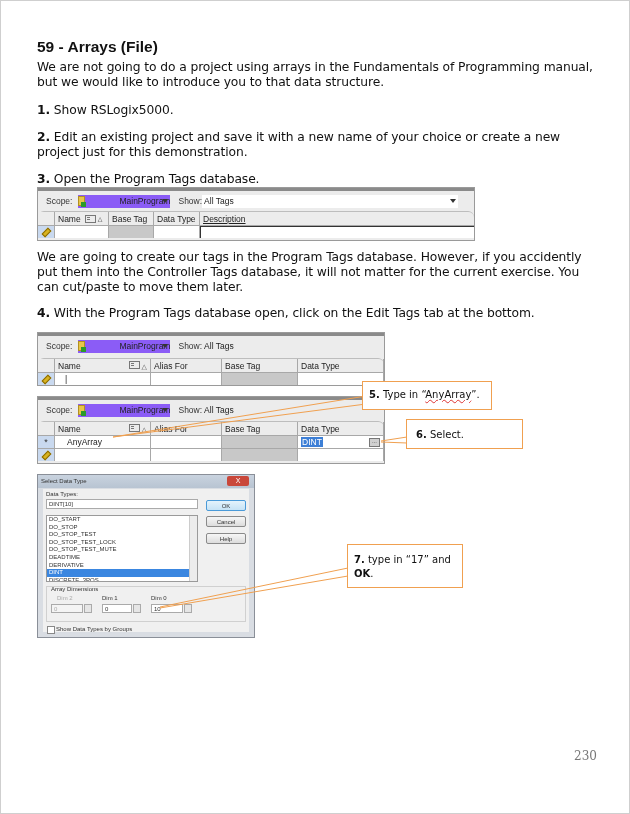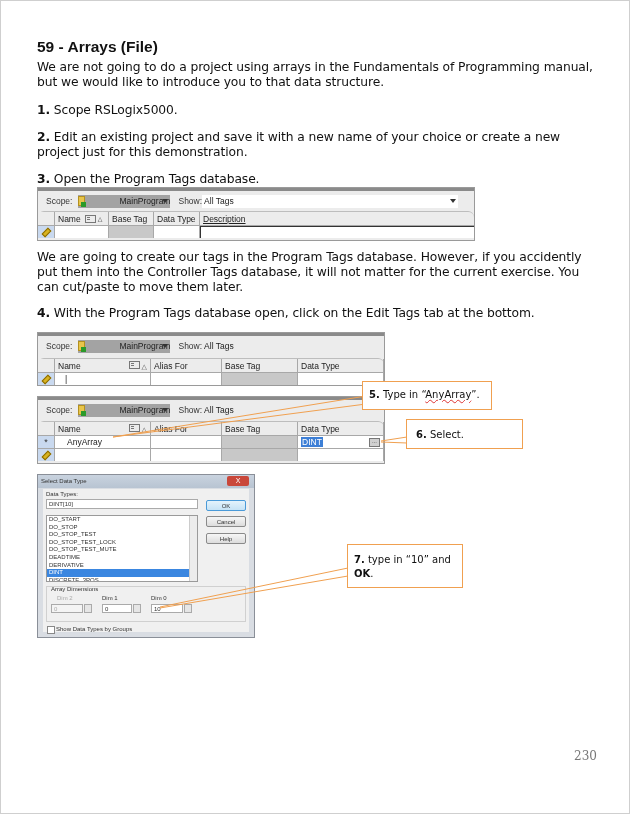--- a/index.html
+++ b/index.html
@@ -8,21 +8,21 @@
   .abs { position:absolute; }
   .title { left:37px; top:38px; font-family:"Liberation Sans", sans-serif; font-weight:bold; font-size:15.5px; }
   .para { left:37px; font-size:12.3px; line-height:15px; width:560px; letter-spacing:-0.1px; }
   .para b { font-weight:bold; }
 
   
   .tagwin { background:#ececec; border:1px solid #9a9a9a; font-family:"Liberation Sans", sans-serif; font-size:8.5px; color:#222; }
   .tagwin .topbar { position:absolute; left:0; top:0; right:0; height:3px; background:#8a8a8a; }
   .scope-row { position:absolute; left:0; right:0; height:20px; display:flex; align-items:center; }
   .scope-lbl { margin-left:8px; color:#333; }
-  .scope-box { margin-left:6px; width:92px; height:13px; background:#a3a3a3; display:flex; align-items:center; position:relative;gap:32px; }
+  .scope-box { margin-left:6px; width:92px; height:13px; background:#8b5cf6; display:flex; align-items:center; position:relative;gap:32px; }
   .folder-icon { width:10px; height:8px; background:#e8c54a; border:1px solid #b39020; margin-right:2px; position:relative; }
   .folder-icon::after { content:""; position:absolute; right:-2px; bottom:-2px; width:5px; height:5px; background:#2a9a2a; }
   .dd-arrow { position:absolute; right:2px; top:4px; width:0; height:0; border-left:3px solid transparent; border-right:3px solid transparent; border-top:4px solid #333; }
   .show-lbl { margin-left:8px; color:#333; }
   .show-box { height:13px; background:#fff; display:flex; align-items:center; position:relative; padding-left:2px; }
   .hdr-row { position:absolute; left:0; right:0; height:13px; display:flex; background:#ececec; border-top:1px solid #bdbdbd;border-radius:6px; }
   .cell { border-right:1px solid #a8a8a8; display:flex; align-items:center; padding-left:3px; box-sizing:border-box; height:100%; white-space:nowrap; overflow:hidden; }
   .data-row { position:absolute; left:0; right:0; height:12px; display:flex; background:#fff; border-top:1px solid #a8a8a8; }
   .rowhdr { width:17px; background:#c9d9ef; border-right:1px solid #a8a8a8; display:flex; align-items:center; justify-content:center; height:100%; box-sizing:border-box; }
   .rowhdr-blank { width:17px; background:#ececec; border-right:1px solid #a8a8a8; height:100%; box-sizing:border-box; }
@@ -60,21 +60,21 @@
   svg.lines { position:absolute; left:0; top:0; width:630px; height:814px; pointer-events:none; }
 </style>
 </head>
 <body>
 
 <div class="page-border"></div>
 
 <div class="abs title">59 - Arrays (File)</div>
 <div class="abs para" style="top:60px;">We are not going to do a project using arrays in the Fundamentals of Programming manual, but we would like to introduce you to that data structure.</div>
 
-<div class="abs para" style="top:103px;"><b>1.</b><span> Scope RSLogix5000.</span></div>
+<div class="abs para" style="top:103px;"><b>1.</b><span> Show RSLogix5000.</span></div>
 <div class="abs para" style="top:130px;"><b>2.</b><span> Edit an existing project and save it with a new name of your choice or create a new project just for this demonstration.</span></div>
 <div class="abs para" style="top:172px;"><b>3.</b><span> Open the Program Tags database.</span></div>
 
 <div class="abs tagwin" style="left:37px; top:187px; width:436px; height:52px;">
   <div class="topbar"></div>
   <div class="scope-row" style="top:3px;">
     <span class="scope-lbl">Scope:</span>
     <span class="scope-box">
         <span class="folder-icon"></span>
         <span>MainProgram</span>
@@ -263,15 +263,15 @@
   <line x1="407" y1="437" x2="381" y2="441" stroke="#f0a050" stroke-width="1"></line>
   <line x1="407" y1="443" x2="381" y2="442" stroke="#f0a050" stroke-width="1"></line>
   <line x1="348" y1="568" x2="160" y2="607" stroke="#f0a050" stroke-width="1"></line>
   <line x1="348" y1="576" x2="160" y2="608" stroke="#f0a050" stroke-width="1"></line>
 </svg>
 
 <div class="callout" style="left:362px; top:381px; width:130px; height:29px; padding:7px 0 0 6px;"><b>5.</b><span> Type in “</span><span class="squiggle">AnyArray</span><span>”.</span></div>
 
 <div class="callout" style="left:406px; top:419px; width:117px; height:30px; padding:9px 0 0 9px;"><b>6.</b><span> Select.</span></div>
 
-<div class="callout" style="left:347px; top:544px; width:116px; height:44px; padding:8px 0 0 6px; line-height:14px;"><b>7.</b><span> type in “10” and</span><br><b>OK</b><span>.</span></div>
+<div class="callout" style="left:347px; top:544px; width:116px; height:44px; padding:8px 0 0 6px; line-height:14px;"><b>7.</b><span> type in “17” and</span><br><b>OK</b><span>.</span></div>
 
 <div class="pagenum">230</div>
 
 </body></html>

